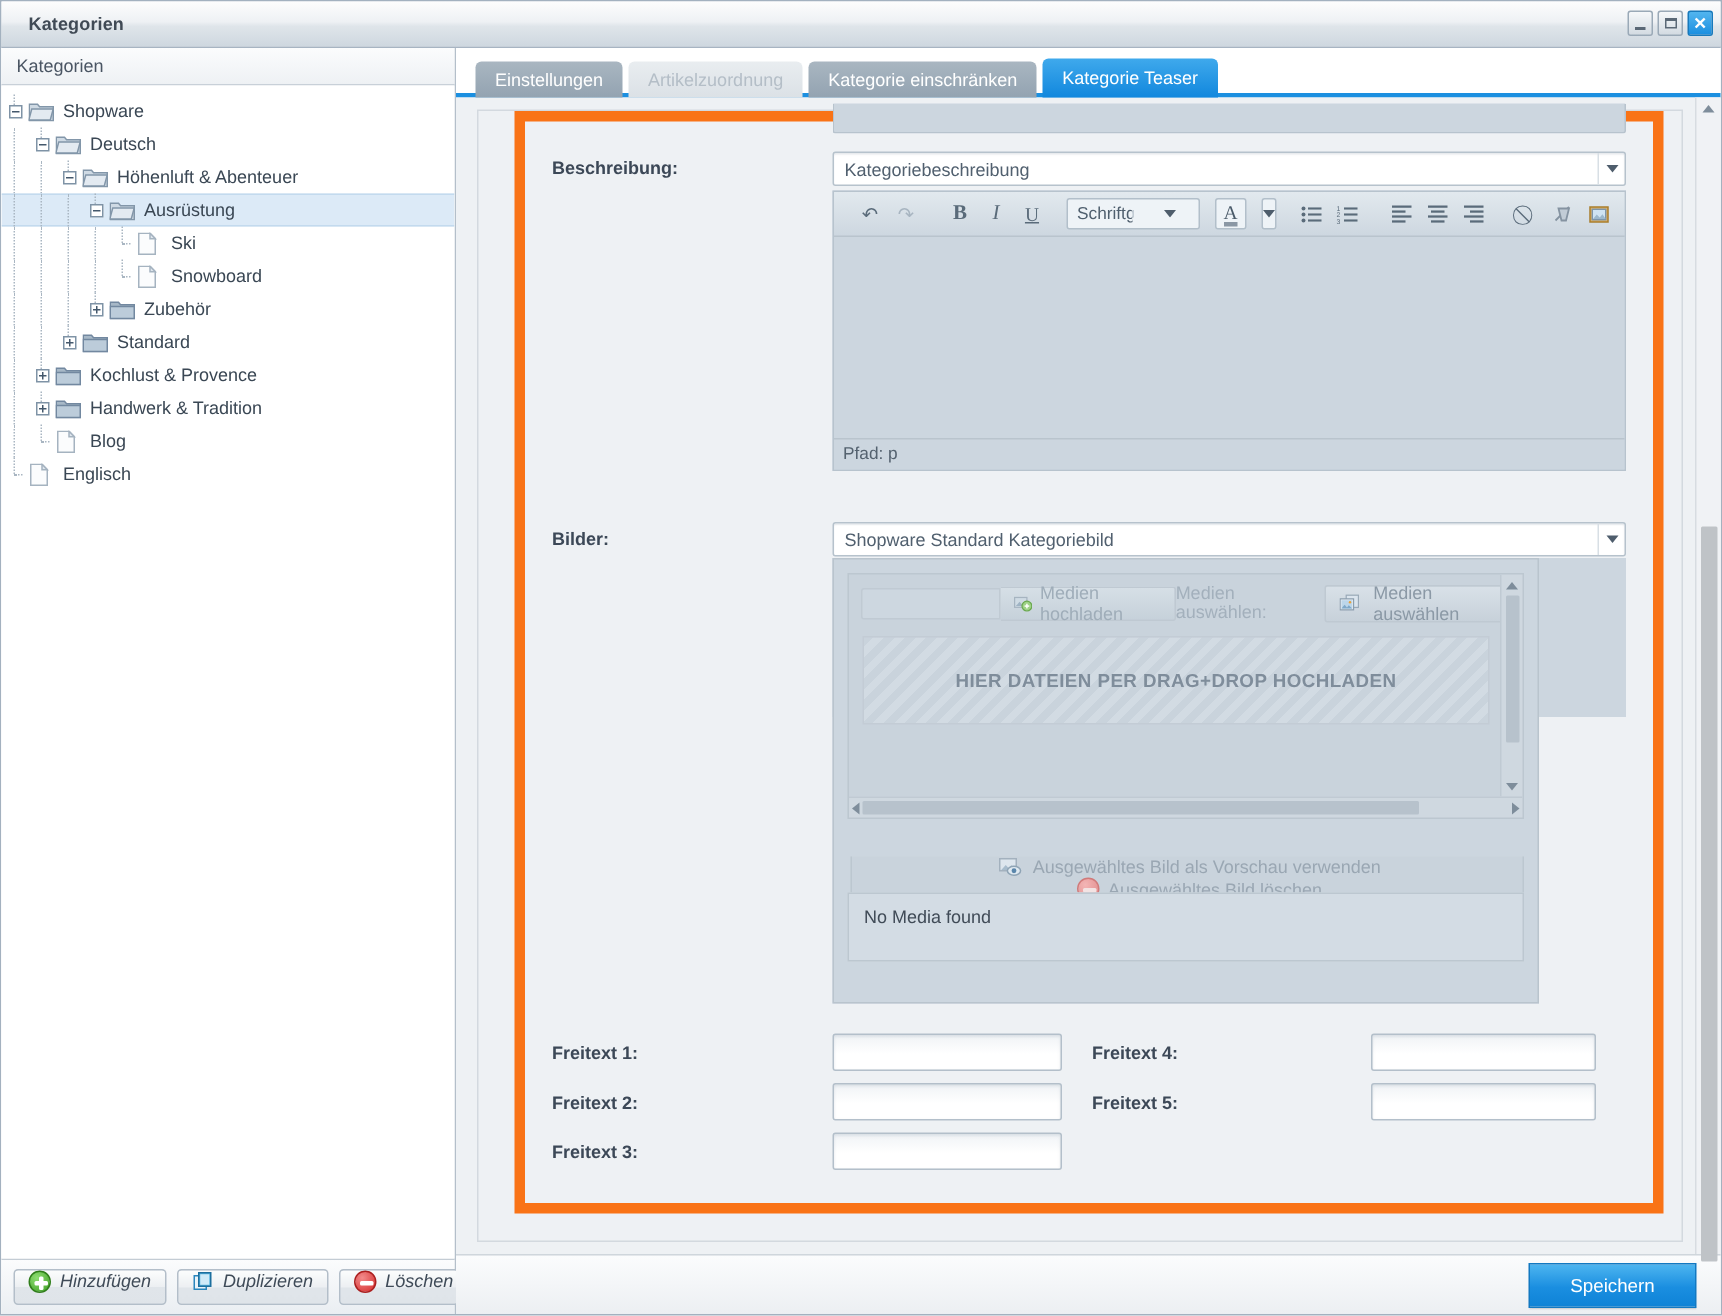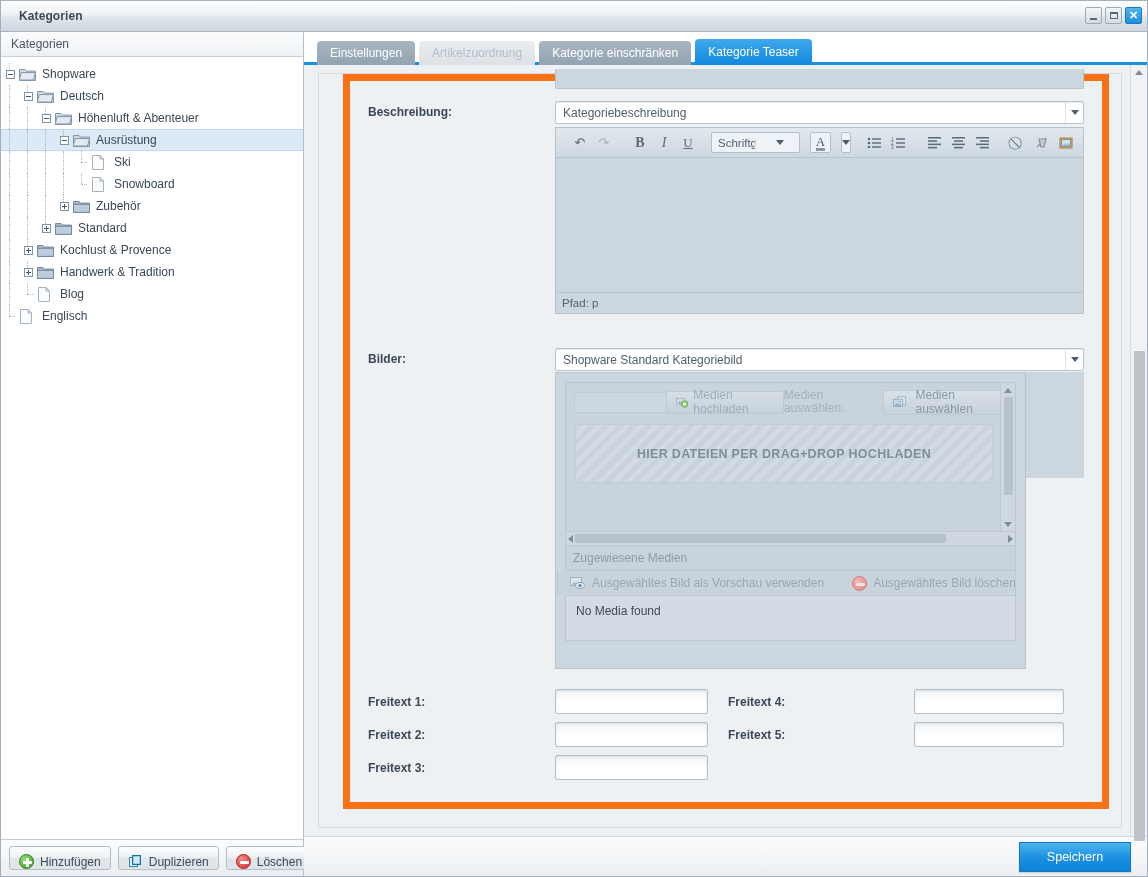--- a/index.html
+++ b/index.html
@@ -103,22 +103,22 @@
 
   .sidebar-foot {
     height: 37px; flex: 0 0 37px;
     background: linear-gradient(to bottom, #fbfcfd, #eaeef2);
     border-top: 1px solid #c4ccd4;
     display: flex; align-items: center; gap: 7px; padding-left: 8px;
   }
   .tbbtn {
     height: 24px; border: 1px solid #b3bec9; border-radius: 3px;
     background: linear-gradient(to bottom, #fcfdfd 0%, #eceff2 50%, #e0e5ea 51%, #dfe4e9 100%);
-    display: flex; align-items: flex-end; gap: 6px; padding: 0 9px;
-    font-size: 12px; color: #3f4b58; cursor: pointer;
+    display: flex; align-items: flex-start; gap: 6px; padding: 0 9px;
+    font-size: 12px; color: #3f4b58; cursor: pointer; font-style: italic;
   }
   .cicon { width: 15px; height: 15px; border-radius: 50%; position: relative; flex: 0 0 15px; }
   .cicon.green { background: radial-gradient(circle at 35% 30%, #8ede72, #3f9e25); border:1px solid #2f7d1a; }
   .cicon.red   { background: radial-gradient(circle at 35% 30%, #f38b8b, #d42b2b); border:1px solid #ab1f1f; }
   .cicon .barh { position:absolute; left:3px; top:6px; width:9px; height:3px; background:#fff; border-radius:1px;}
   .cicon .barv { position:absolute; left:6px; top:3px; width:3px; height:9px; background:#fff; border-radius:1px;}
   .dupicon { width:15px; height:15px; flex:0 0 15px; position:relative; }
 
   
   .main { flex: 1; display: flex; flex-direction: column; min-width: 0; background: #f4f6f8; position: relative; }
@@ -737,23 +737,22 @@
                       </div>
 
                       <div class="hscroll">
                         <i class="sarrow ar-lf"></i>
                         <div class="th" style="flex:1;"></div>
                         <div style="width:58px;"></div>
                         <i class="sarrow ar-rt"></i>
                       </div>
                     </div>
 
-                    <div class="assignedHead" style="position:absolute;left:9px;top:173px;right:9px;">Zugewiesene Medien</div>
-
-                    <div class="assignedTools" style="position:absolute;left:1px;top:198px;right:9px;">
+
+                    <div class="assignedTools" style="position:absolute;left:11px;top:198px;right:9px;flex-direction:column;">
                       <div class="atool">
                         <svg width="16" height="14" viewBox="0 0 16 14">
                           <rect x="0.5" y="1.5" width="11" height="8" fill="#dde6ee" stroke="#a3b1be"></rect>
                           <path d="M1.5 9 l3-3.4 2 2.2 1.7-2 2.3 3.2z" fill="#a7bccd"></path>
                           <ellipse cx="10" cy="9.5" rx="4.4" ry="3" fill="#dfe9f1" stroke="#8fa4b5"></ellipse>
                           <circle cx="10" cy="9.5" r="1.6" fill="#5b87ac"></circle>
                         </svg>
                         <span>Ausgewähltes Bild als Vorschau verwenden</span>
                       </div>
                       <div class="atool" style="margin-left:12px;">

